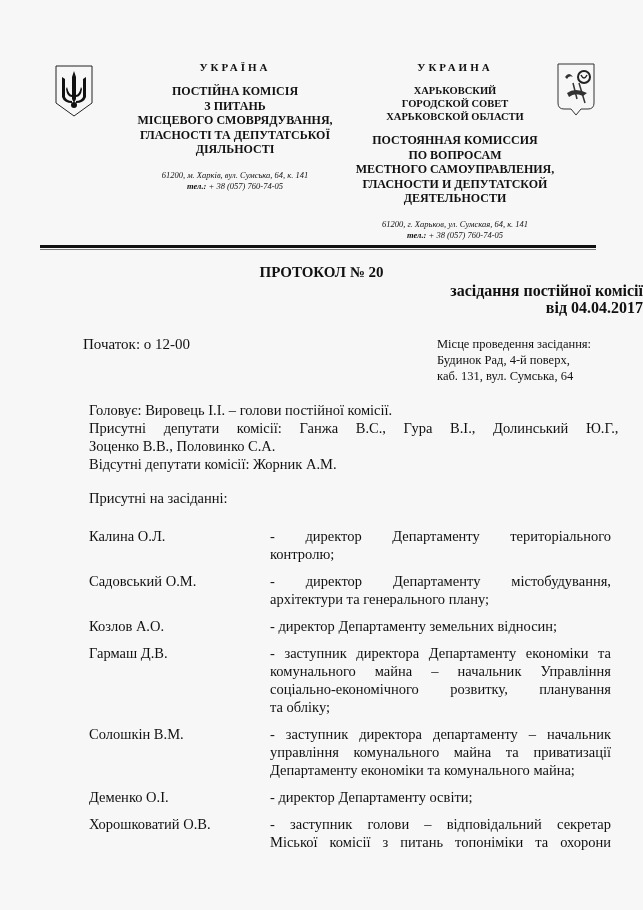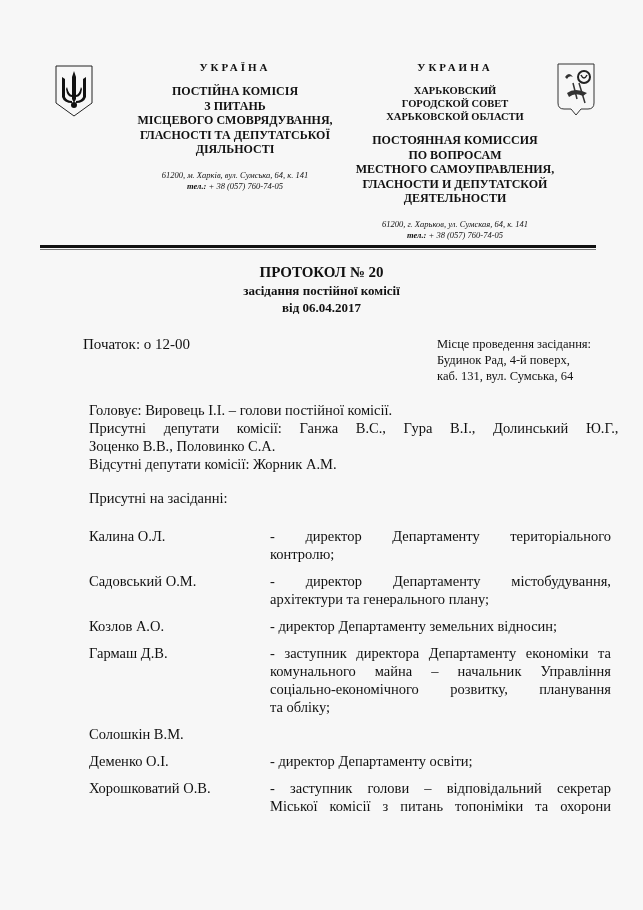--- a/index.html
+++ b/index.html
@@ -27,21 +27,21 @@
   .emblem-ua { left: 55px; top: 65px; width: 38px; height: 52px; }
   .emblem-kh { left: 557px; top: 63px; width: 38px; height: 54px; }
 
   .sep { position: absolute; left: 40px; top: 245px; width: 556px; }
   .sep .l1 { height: 3px; background: #111; }
   .sep .l2 { height: 1px; background: #777; margin-top: 1px; }
 
   
   .title-block { position: absolute; left: 0; width: 643px; top: 262px; text-align: center; font-weight: bold; }
   .title-main { font-size: 15px; line-height: 20px; }
-  .title-sub { font-size: 13px; line-height: 17px; }
+  .title-sub { font-size: 16px; line-height: 17px; text-align: right; }
 
   .start { position: absolute; left: 83px; top: 336px; font-size: 15px; }
   .place { position: absolute; left: 437px; top: 336px; font-size: 12.5px; line-height: 16px; }
 
   .body-text { position: absolute; left: 89px; width: 512px; font-size: 14.5px; line-height: 18px; }
   .chair { top: 401px; }
   .present-deps { top: 419px; text-align: justify; }
   .present-deps .l1 { text-align-last: justify; white-space: nowrap; word-spacing: 14px; }
   .absent { top: 455px; }
   .present-meeting { top: 489px; }
@@ -113,21 +113,21 @@
   </div>
 
   <div class="sep">
     <div class="l1"></div>
       <div class="l2"></div>
   </div>
 
   <div class="title-block">
     <div class="title-main">ПРОТОКОЛ  № 20</div>
     <div class="title-sub">засідання постійної комісії</div>
-    <div class="title-sub">від 06.04.2017</div>
+    <div class="title-sub">від 04.04.2017</div>
   </div>
 
   <div class="start">Початок: о 12-00</div>
   <div class="place">
     <div>Місце проведення засідання:</div>
     <div>Будинок Рад, 4-й поверх,</div>
     <div>каб. 131, вул. Сумська, 64</div>
   </div>
 
   <div class="body-text chair">Головує: Вировець І.І. – голови постійної комісії.</div>
@@ -163,20 +163,25 @@
       <div class="att-name">Гармаш Д.В.</div>
       <div class="att-role">
         <span class="line just">- заступник директора Департаменту економіки та</span>
         <span class="line just">комунального майна – начальник Управління</span>
         <span class="line just">соціально-економічного розвитку, планування</span>
         <span class="line">та обліку;</span>
       </div>
     </div>
     <div class="att-row">
       <div class="att-name">Солошкін В.М.</div>
+      <div class="att-role">
+        <span class="line just">- заступник директора департаменту – начальник</span>
+        <span class="line just">управління комунального майна та приватизації</span>
+        <span class="line">Департаменту економіки та комунального майна;</span>
+      </div>
     </div>
     <div class="att-row">
       <div class="att-name">Деменко О.І.</div>
       <div class="att-role">
         <span class="line">- директор Департаменту освіти;</span>
       </div>
     </div>
     <div class="att-row">
       <div class="att-name">Хорошковатий О.В.</div>
       <div class="att-role">

